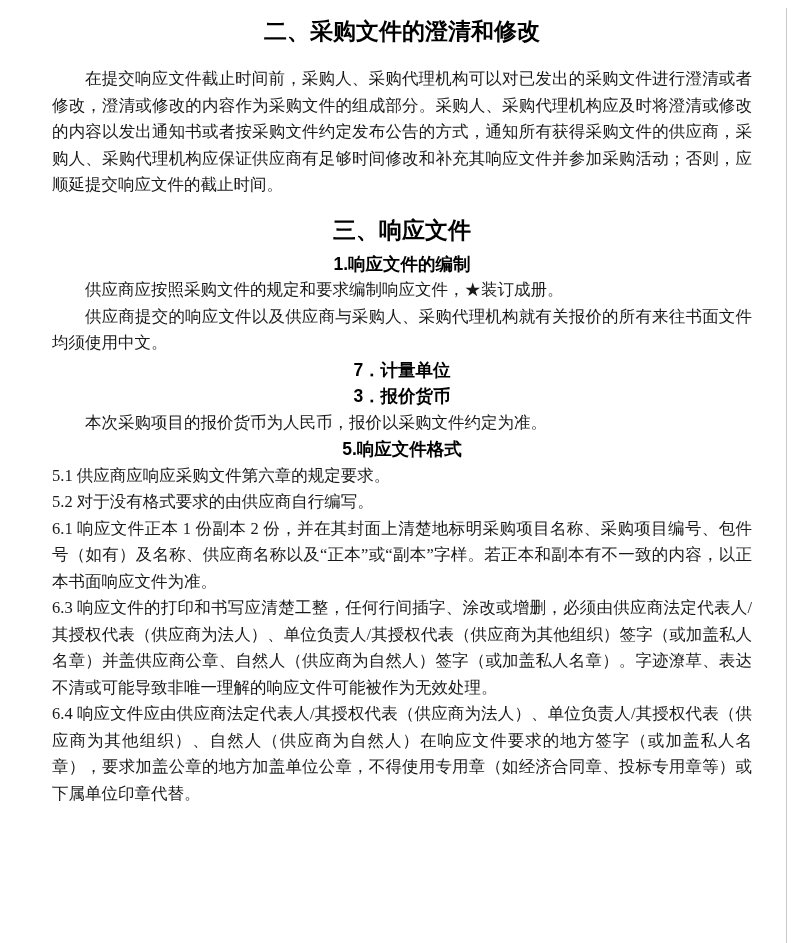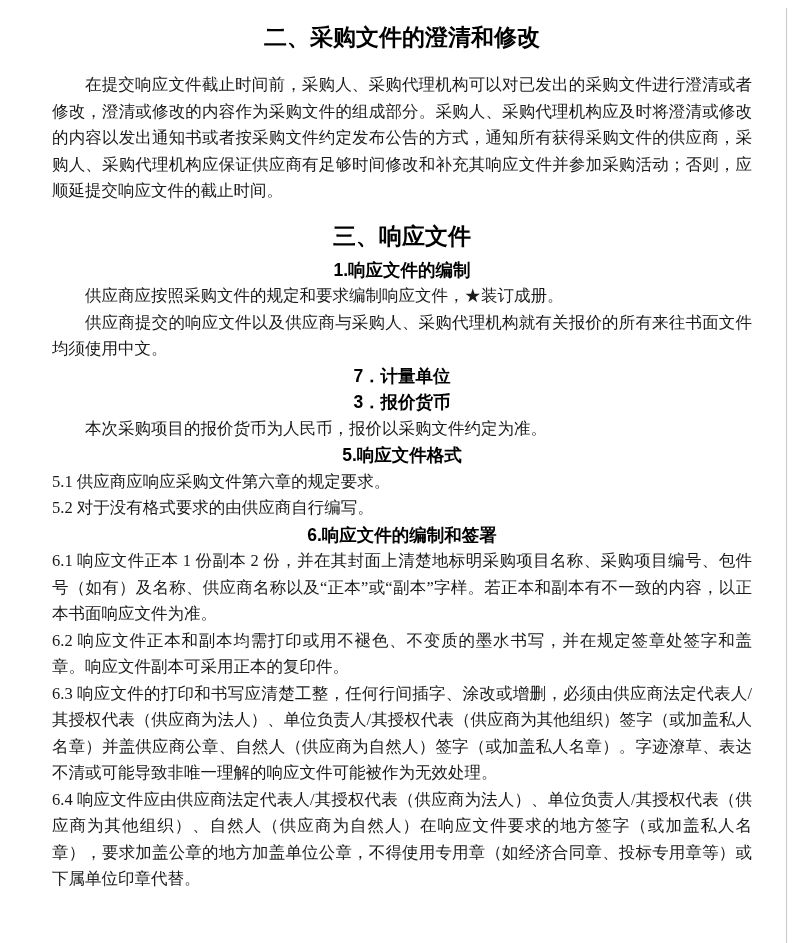--- a/index.html
+++ b/index.html
@@ -24,21 +24,21 @@
     position: absolute;
     left: 786px;
     top: 8px;
     bottom: 0;
     width: 1px;
     background: #c6c9ce;
   }
   .doc {
     position: absolute;
     left: 52px;
-    top: 14px;
+    top: 8px;
     width: 700px;
   }
   .title-main {
     font-family: "Liberation Sans", "DejaVu Sans", sans-serif;
     font-weight: bold;
     font-size: 23px;
     line-height: 30px;
     color: #000000;
     text-align: center;
     margin: 8px 0 20px 0;
@@ -85,22 +85,20 @@
 
     <div class="h2">7．计量单位</div>
 
     <div class="h2">3．报价货币</div>
     <p class="p indent">本次采购项目的报价货币为人民币，报价以采购文件约定为准。</p>
 
     <div class="h2">5.响应文件格式</div>
     <p class="p">5.1 供应商应响应采购文件第六章的规定要求。</p>
     <p class="p">5.2 对于没有格式要求的由供应商自行编写。</p>
 
-    <div class="h2">6.响应文件的编制和签署</div>
     <p class="p">6.1 响应文件正本 1 份副本 2 份，并在其封面上清楚地标明采购项目名称、采购项目编号、包件号（如有）及名称、供应商名称以及“正本”或“副本”字样。若正本和副本有不一致的内容，以正本书面响应文件为准。</p>
-    <p class="p">6.2 响应文件正本和副本均需打印或用不褪色、不变质的墨水书写，并在规定签章处签字和盖章。响应文件副本可采用正本的复印件。</p>
     <p class="p">6.3 响应文件的打印和书写应清楚工整，任何行间插字、涂改或增删，必须由供应商法定代表人/其授权代表（供应商为法人）、单位负责人/其授权代表（供应商为其他组织）签字（或加盖私人名章）并盖供应商公章、自然人（供应商为自然人）签字（或加盖私人名章）。字迹潦草、表达不清或可能导致非唯一理解的响应文件可能被作为无效处理。</p>
     <p class="p">6.4 响应文件应由供应商法定代表人/其授权代表（供应商为法人）、单位负责人/其授权代表（供应商为其他组织）、自然人（供应商为自然人）在响应文件要求的地方签字（或加盖私人名章），要求加盖公章的地方加盖单位公章，不得使用专用章（如经济合同章、投标专用章等）或下属单位印章代替。</p>
 
   </div>
 
   <div class="page-edge-right"></div>
 </div>
 
 </body></html>

